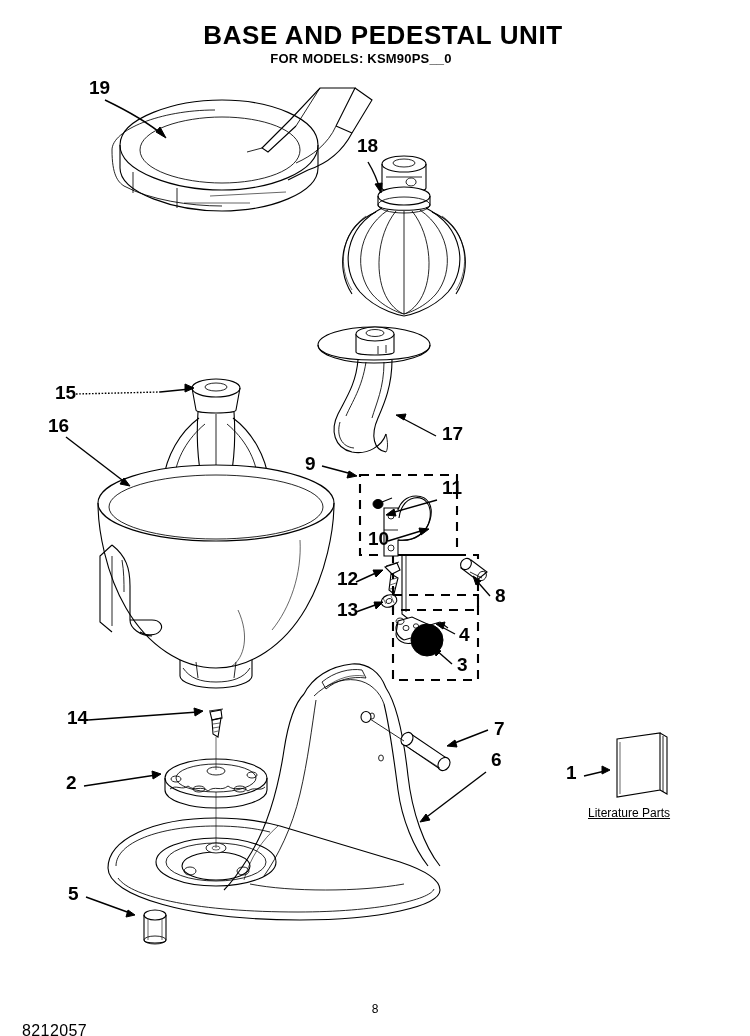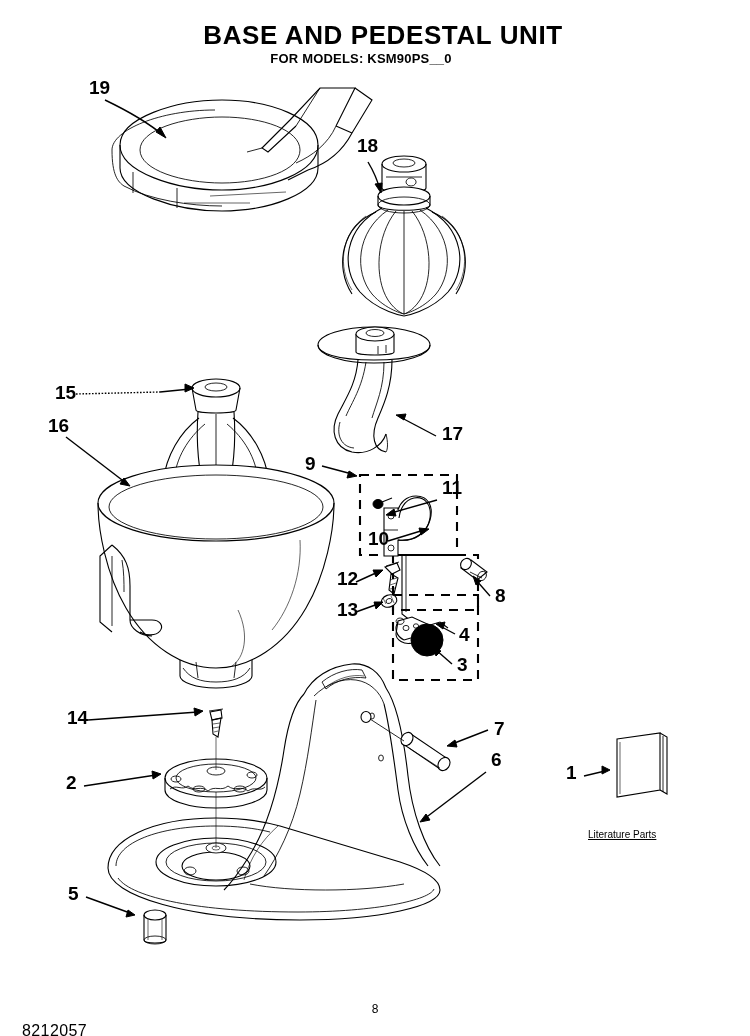--- a/index.html
+++ b/index.html
@@ -53,24 +53,23 @@
     left: 0;
     top: 1002px;
     width: 750px;
     text-align: center;
     font-size: 12px;
   }
   .lit-label {
     position: absolute;
     left: 588px;
     top: 806px;
-    font-size: 10px;
+    font-size: 12px;
     text-decoration: underline;
     white-space: nowrap;
-    margin-top: 23px;
   }
   svg.art {
     position: absolute;
     left: 0;
     top: 0;
     width: 750px;
     height: 1036px;
   }
   .callout {
     font-family: "Liberation Sans", sans-serif;

